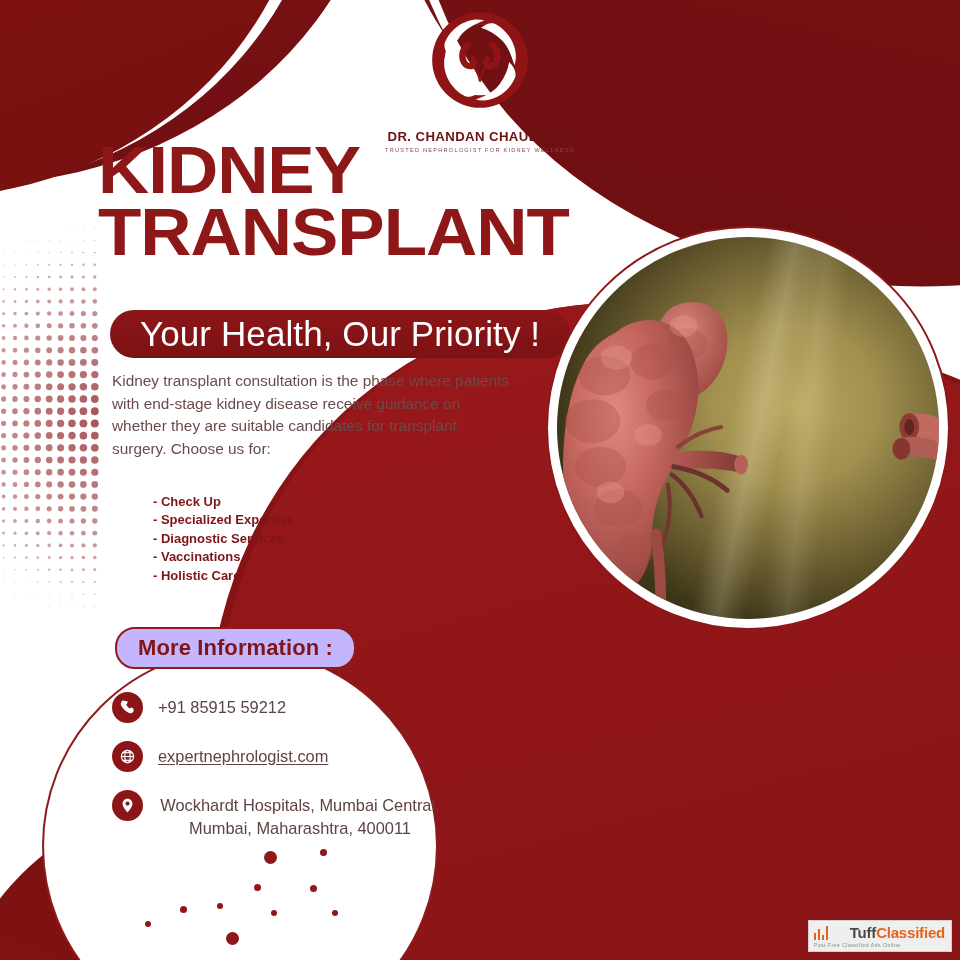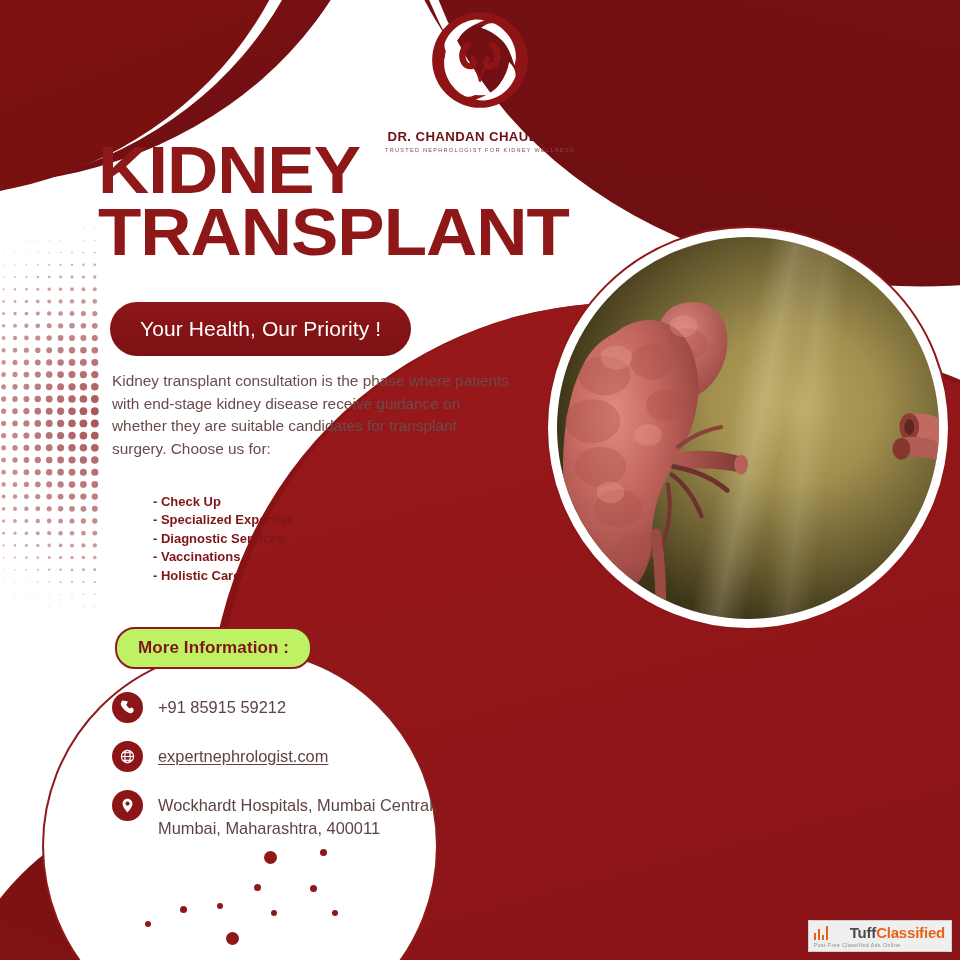--- a/index.html
+++ b/index.html
@@ -81,24 +81,24 @@
   .headline{position:absolute;left:98px;top:139px;line-height:.93;}
   .headline span{
     display:block;font-size:67px;font-weight:bold;color:#8e1818;
     letter-spacing:-1px;transform:scaleX(1.06);transform-origin:left center;
     font-family:"Liberation Sans",sans-serif;
   }
   .headline .l2{font-size:67px;}
 
   
   .tagline{
-    position:absolute;left:110px;top:302px;height:54px;
+    position:absolute;left:110px;top:310px;height:48px;
     padding:0 30px;display:flex;align-items:center;
     background:linear-gradient(180deg,#8d1618 0%,#7c1114 100%);
-    border-radius:28px;color:#ffffff;font-size:21px;font-weight:500;
+    border-radius:28px;color:#ffffff;font-size:35px;font-weight:500;
     letter-spacing:.1px;
   }
 
   
   .para{
     position:absolute;left:112px;top:370px;width:400px;
     font-size:15.4px;line-height:1.47;color:#6b4b4b;
   }
 
   
@@ -108,26 +108,26 @@
     line-height:1.42;white-space:nowrap;
   }
 
   
   .contact-circle{
     position:absolute;left:42px;top:648px;width:392px;height:392px;
     border:2.2px solid #8e1a1c;border-radius:50%;background:#ffffff;
   }
   .more-pill{
     position:absolute;left:115px;top:627px;height:38px;padding:0 21px;
-    display:flex;align-items:center;background:#bef264;
+    display:flex;align-items:center;background:#c4b5fd;
     border:2.2px solid #8e1a1c;border-radius:20px;
-    font-size:17px;font-weight:bold;color:#7e1518;letter-spacing:.1px;
-  }
-
-  .contact-list{position:absolute;left:112px;top:692px;width:330px;}
+    font-size:22px;font-weight:bold;color:#7e1518;letter-spacing:.1px;
+  }
+
+  .contact-list{position:absolute;left:112px;top:692px;width:330px;text-align:center;}
   .c-row{display:flex;align-items:flex-start;margin-bottom:18px;}
   .c-ico{
     width:31px;height:31px;border-radius:50%;
     background:#8b1517;flex:0 0 31px;margin-right:15px;
     display:flex;align-items:center;justify-content:center;
   }
   .c-ico svg{display:block;}
   .c-txt{font-size:16.4px;color:#5f4343;line-height:1.38;padding-top:4px;}
   .c-txt.link{text-decoration:underline;text-underline-offset:2px;}
 

